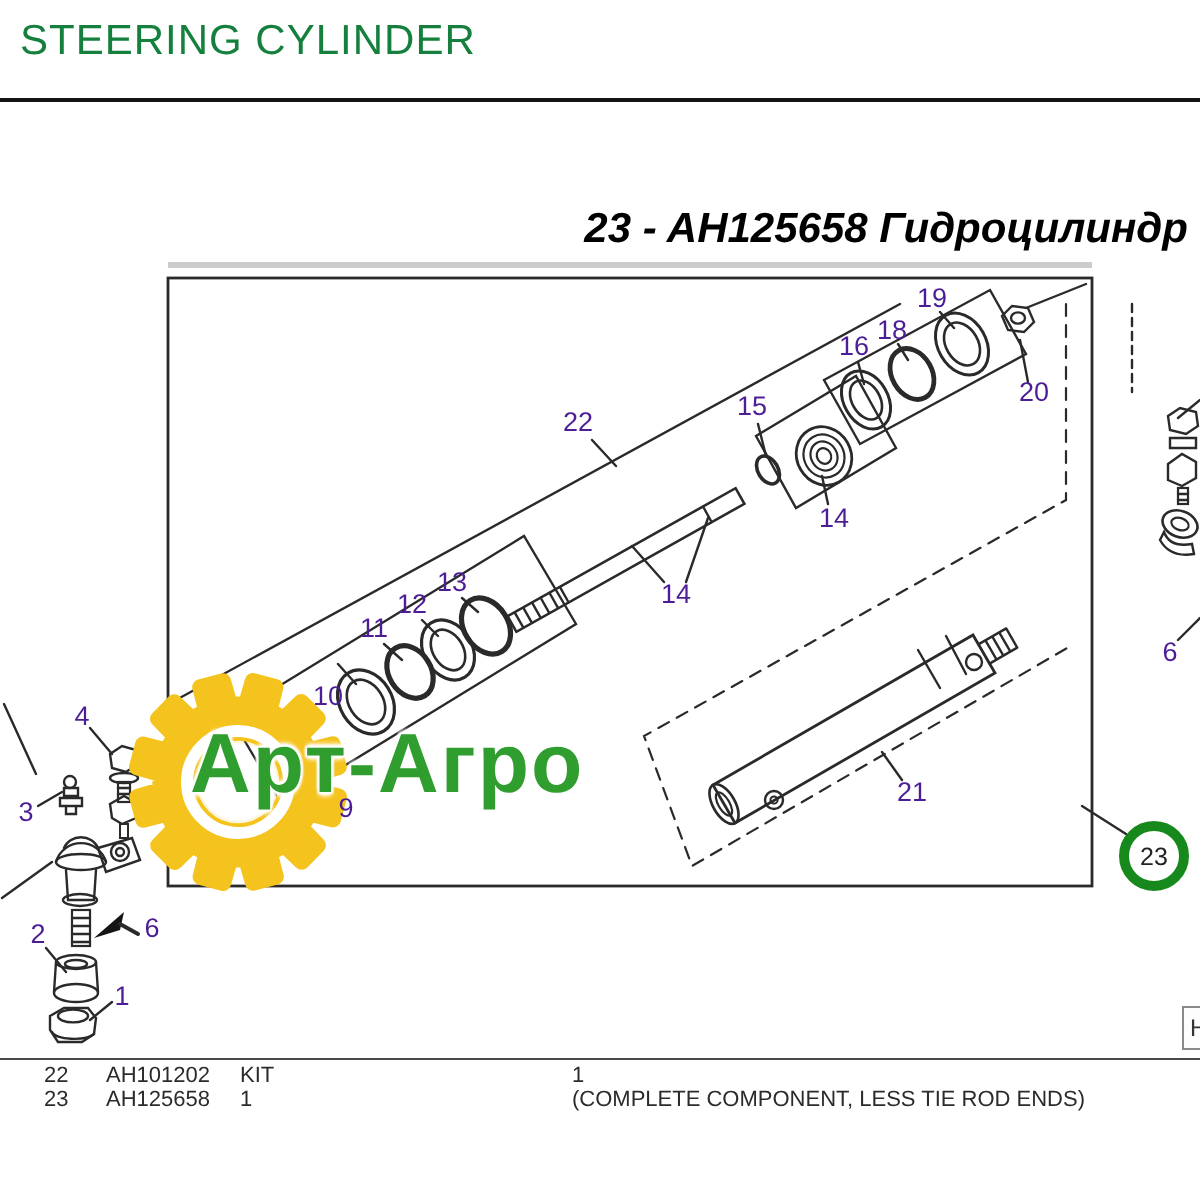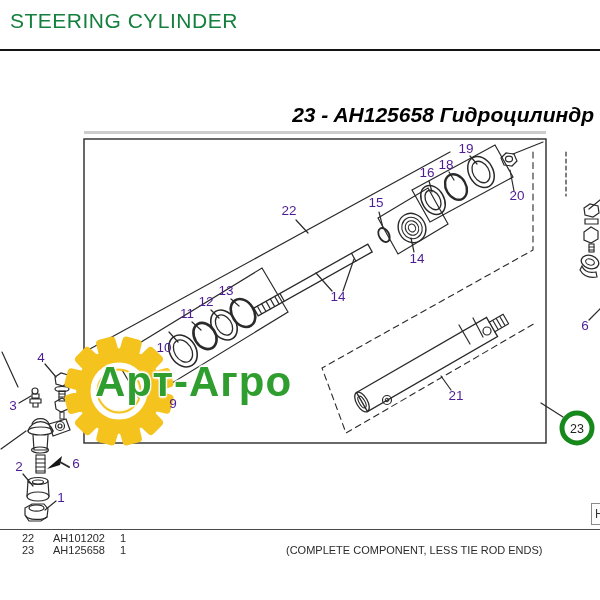--- a/index.html
+++ b/index.html
@@ -231,20 +231,21 @@
   <span>23</span>
 </div>
 
 <div class="abs" id="nav-button">H</div>
 
 <div class="abs" id="table-rule"></div>
 <div class="abs" id="parts-rows">
     <div class="prow">
       <div class="pcell c-item">22</div>
       <div class="pcell c-part_number">AH101202</div>
+      <div class="pcell c-description">KIT</div>
       <div class="pcell c-qty">1</div>
       <div class="pcell c-remarks"></div>
     </div>
     <div class="prow">
       <div class="pcell c-item">23</div>
       <div class="pcell c-part_number">AH125658</div>
       <div class="pcell c-qty">1</div>
       <div class="pcell c-remarks">(COMPLETE COMPONENT, LESS TIE ROD ENDS)</div>
     </div>
   </div>

